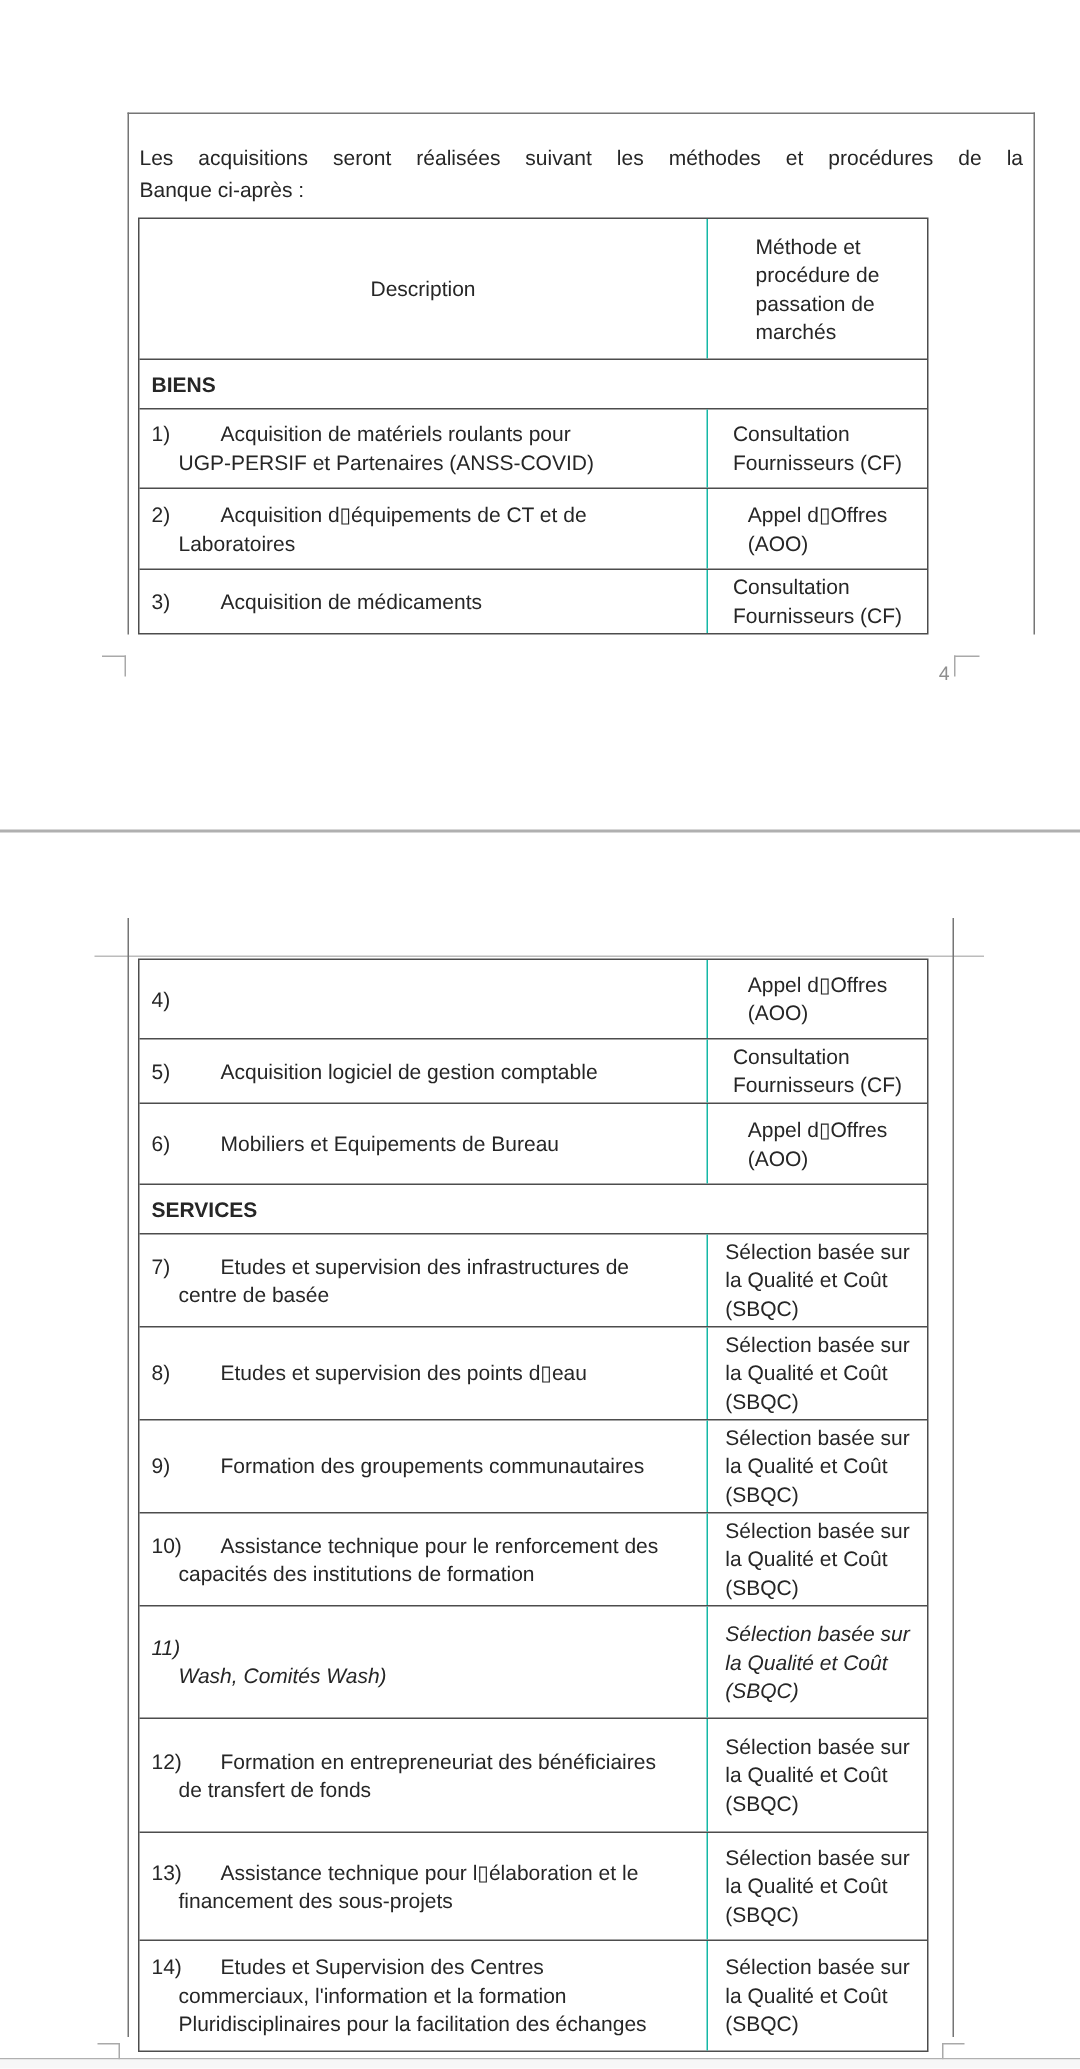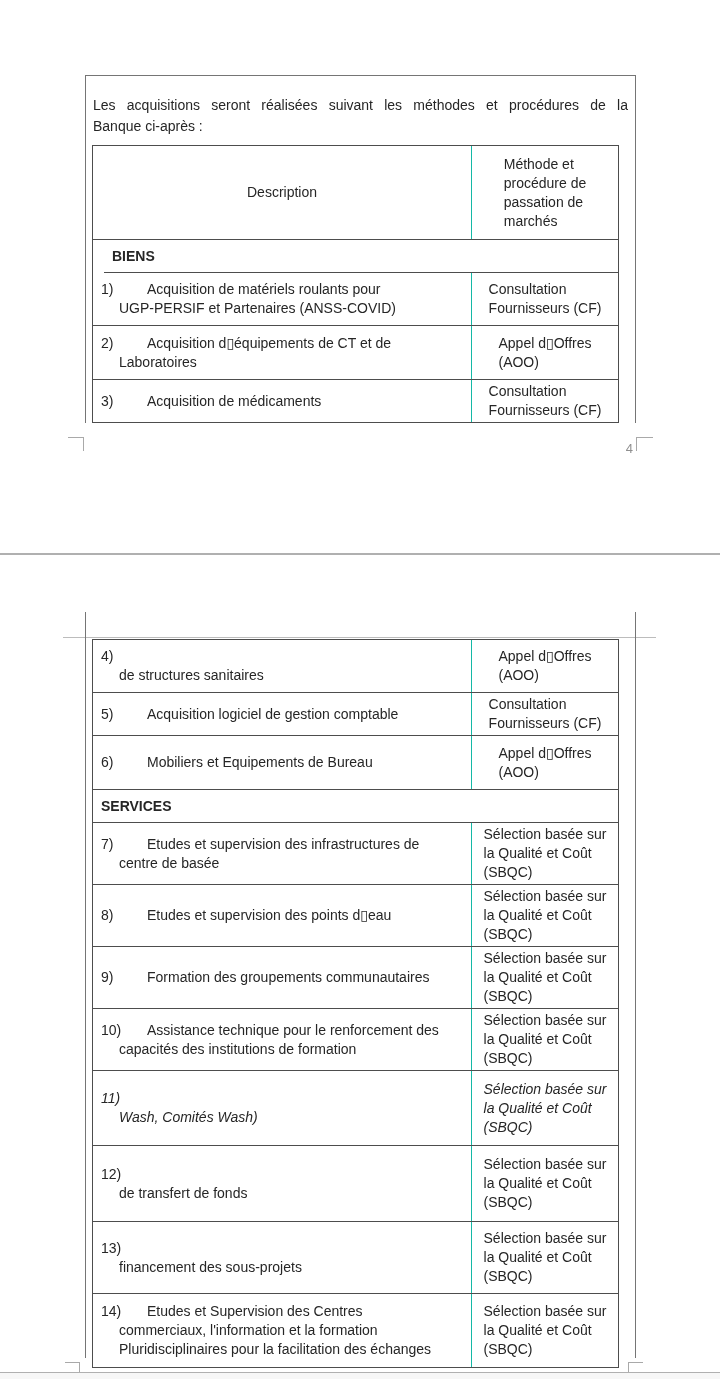--- a/index.html
+++ b/index.html
@@ -10,21 +10,21 @@
     font-family:"Liberation Sans","DejaVu Sans",sans-serif;
     color:#262626;
     overflow:hidden;
   }
   .frame {
     position:absolute;
     box-sizing:border-box;
     border-left:1px solid #757575;
     border-right:1px solid #757575;
   }
-  #frame1 { left:85px; top:75px; width:551px; height:348px; border-top:1px solid #757575; }
+  #frame1 { left:85px; top:75px; width:605px; height:348px; border-top:1px solid #757575; }
   #frame2 { left:85px; top:612px; width:551px; height:746px; }
 
   .intro { margin:19px 7px 0 7px; font-size:14px; line-height:21px; }
   .intro .l1 { text-align:justify; text-align-last:justify; }
 
   .tbl {
     margin-left:6px;
     width:527px;
     box-sizing:border-box;
     border:1px solid #4d4d4d;
@@ -52,21 +52,21 @@
   }
   .hdr { text-align:center; align-items:center; }
   .sec { width:100%; padding:4px 8px; font-weight:bold; display:flex; align-items:center; }
 
   .num { display:inline-block; width:46px; flex:none; }
   .hang { display:flex; }
   .cont { padding-left:18px; }
 
   
   #tbl1 .trow:nth-child(1){ min-height:94px; }
-  #tbl1 .trow:nth-child(2){ min-height:33px;margin-left:11px; }
+  #tbl1 .trow:nth-child(2){ min-height:33px; }
   #tbl1 .trow:nth-child(3){ min-height:53px; }
   #tbl1 .trow:nth-child(4){ min-height:54px; }
   #tbl1 .trow:nth-child(5){ min-height:42px; }
 
   #tbl2 .trow:nth-child(1){ min-height:53px; }
   #tbl2 .trow:nth-child(2){ min-height:40px; }
   #tbl2 .trow:nth-child(3){ min-height:54px; }
   #tbl2 .trow:nth-child(4){ min-height:33px; }
   #tbl2 .trow:nth-child(5),
   #tbl2 .trow:nth-child(6),
@@ -157,21 +157,20 @@
 
 <div class="mark m-p2-hline"></div>
 <div class="frame" id="frame2">
   <div class="tbl" id="tbl2">
 
   <div class="trow item">
         <div class="cell desc">
           <div class="hang">
             <span class="num">4)</span>
           </div>
-          <div class="cont">de structures sanitaires</div>
         </div>
         <div class="cell method">Appel d▯Offres
 (AOO)</div>
       </div>
       <div class="trow item">
         <div class="cell desc">
           <div class="hang">
             <span class="num">5)</span>
             <span>Acquisition logiciel de gestion comptable</span>
           </div>
@@ -246,31 +245,33 @@
           <div class="cont">Wash, Comités Wash)</div>
         </div>
         <div class="cell method">Sélection basée sur
 la Qualité et Coût
 (SBQC)</div>
       </div>
       <div class="trow item">
         <div class="cell desc">
           <div class="hang">
             <span class="num">12)</span>
+            <span>Formation en entrepreneuriat des bénéficiaires</span>
           </div>
           <div class="cont">de transfert de fonds</div>
         </div>
         <div class="cell method">Sélection basée sur
 la Qualité et Coût
 (SBQC)</div>
       </div>
       <div class="trow item">
         <div class="cell desc">
           <div class="hang">
             <span class="num">13)</span>
+            <span>Assistance technique pour l▯élaboration et le</span>
           </div>
           <div class="cont">financement des sous-projets</div>
         </div>
         <div class="cell method">Sélection basée sur
 la Qualité et Coût
 (SBQC)</div>
       </div>
       <div class="trow item">
         <div class="cell desc">
           <div class="hang">

